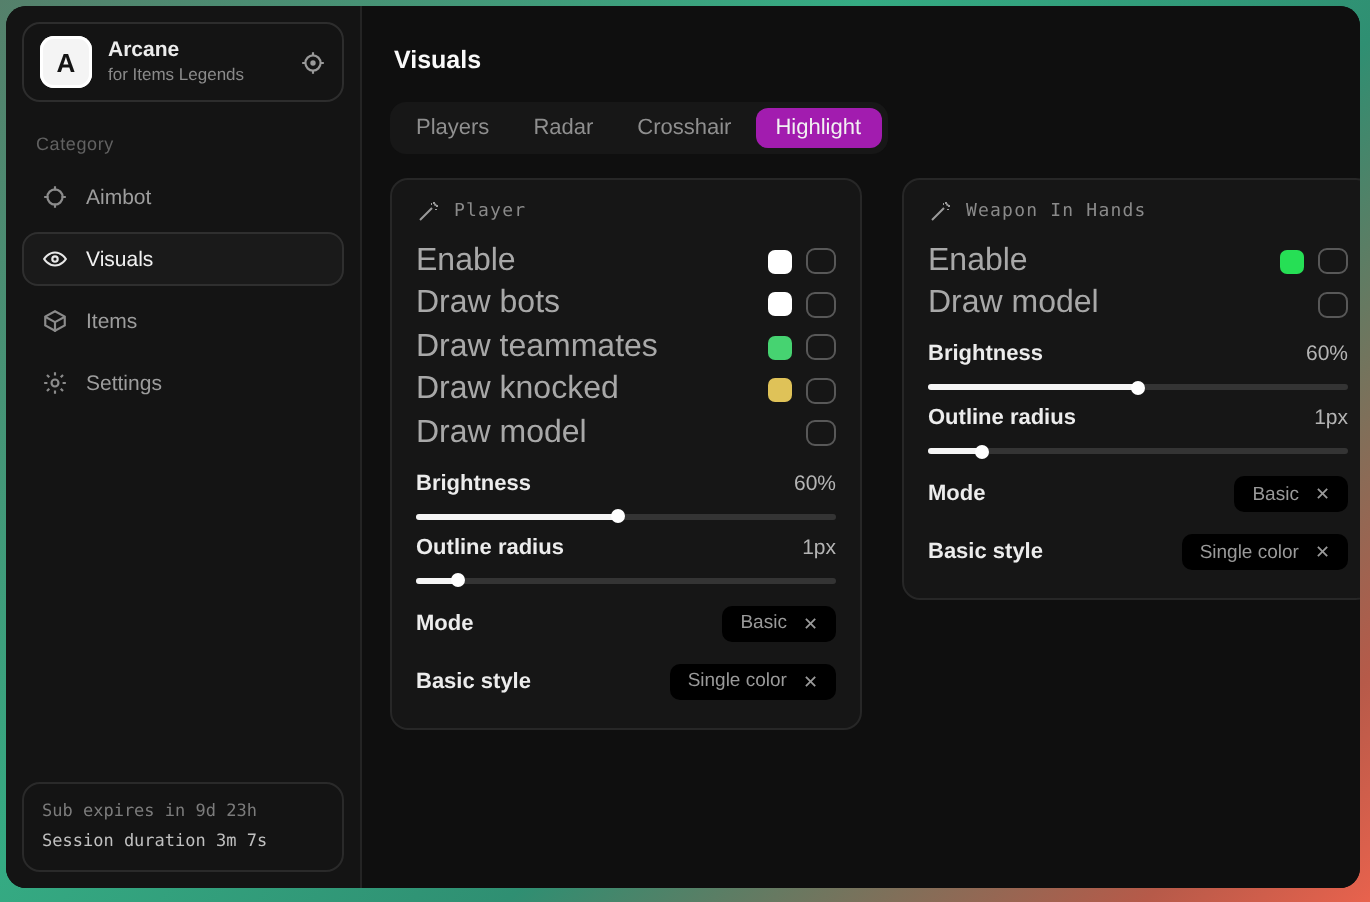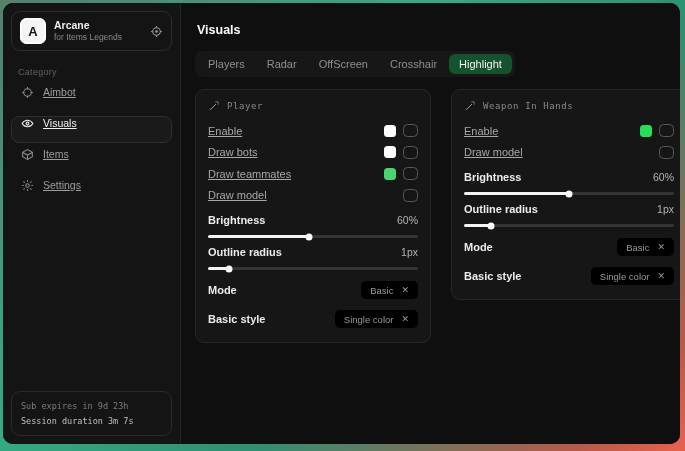--- a/index.html
+++ b/index.html
@@ -26,57 +26,57 @@
     display:flex; align-items:center; justify-content:center;
     font-weight:bold; font-size:13px; color:#141414; flex-shrink:0;
     box-shadow:inset 0 0 0 1.5px #fff;
   }
   .app-name { font-size:10.5px; font-weight:bold; color:#ececec; line-height:1.3; }
   .app-sub { font-size:8.5px; color:#8a8a8a; line-height:1.3; }
   .side-header .hdr-icon { margin-left:auto; color:#9a9a9a; display:flex; cursor:pointer; }
   .category { font-size:9px; color:#616161; margin:16px 7px 6px; letter-spacing:0.3px; }
   .side-items { display:flex; flex-direction:column; }
   .side-item {
-    display:flex; align-items:flex-start; gap:9px; height:27px; padding:0 9px;
+    display:flex; align-items:center; gap:9px; height:27px; padding:0 9px;
     border:1px solid transparent; border-radius:8px; margin:2px 0;
-    font-size:10.5px; color:#9d9d9d; cursor:pointer;text-decoration:underline;
+    font-size:10.5px; color:#9d9d9d; cursor:pointer;
   }
   .side-item .icon { display:flex; color:#8b8b8b; }
   .side-item.selected { border-color:#2f2f2f; background:#1a1a1a; color:#f2f2f2; }
   .side-item.selected .icon { color:#e8e8e8; }
   .side-footer {
     margin-top:auto; border:1px solid #2a2a2a; border-radius:9px; padding:7px 9px;
     font-family:"DejaVu Sans Mono", monospace; font-size:8.5px; line-height:1.7;
   }
   .side-footer .l1 { color:#7c7c7c; }
   .side-footer .l2 { color:#c0c0c0; }
   
   .main { flex:1; background:#0f0f0f; padding:12px 14px; overflow:hidden; }
   .page-title { font-size:12.5px; font-weight:bold; color:#fafafa; margin:8px 0 14px 2px; }
   .tabbar {
     display:inline-flex; background:#171717; border-radius:8px; padding:3px; gap:2px;
   }
   .tab {
     padding:4px 10px; font-size:11px; color:#8f8f8f; border-radius:6px; cursor:pointer;
     white-space:nowrap;
   }
-  .tab.selected { background:#14532d; color:#f2f2f2; }
+  .tab.selected { background:#a21caf; color:#f2f2f2; }
   .panels { display:flex; gap:20px; margin-top:12px; align-items:flex-start;text-align:right; }
   .panel {
     width:236px; background:#161616; border:1px solid #272727; border-radius:9px;
     padding:10px 12px 14px; flex-shrink:0;
   }
   .panel-header {
     display:flex; align-items:center; gap:7px; color:#8a8a8a;
     font-family:"DejaVu Sans Mono", monospace; font-size:9px; letter-spacing:0.6px;
     margin-bottom:8px;
   }
   .panel-header .icon { display:flex; color:#9a9a9a; }
   .toggle-row { display:flex; align-items:center; justify-content:space-between; height:21.5px; }
-  .toggle-row .t-label { font-size:11px; color:#a8a8a8;text-decoration:underline; }
+  .toggle-row .t-label { font-size:16px; color:#a8a8a8; }
   .t-controls { display:flex; align-items:center; gap:7px; }
   .swatch { width:12px; height:12px; border-radius:3.5px; cursor:pointer; }
   .checkbox {
     width:15px; height:13px; border:1.5px solid #585858; border-radius:4.5px; cursor:pointer;
   }
   .slider-block { margin:8px 0 2px; }
   .slider-top { display:flex; justify-content:space-between; align-items:baseline; }
   .s-label { font-size:11px; font-weight:bold; color:#ececec; }
   .s-value { font-size:10.5px; color:#b4b4b4;margin-left:28px; }
   .track { position:relative; height:3px; background:#343434; border-radius:2px; margin:9px 0 6px; cursor:pointer; }
@@ -164,21 +164,20 @@
     </div>
   </div>
 
   <div class="main">
     <div class="page-title">Visuals</div>
     <div class="tabbar">
   <div class="tab">Players</div>
 
   <div class="tab">Radar</div>
 
-  <div class="tab">OffScreen</div>
 
 
   <div class="tab">Crosshair</div>
 
   <div class="tab selected">Highlight</div>
 </div>
     <div class="panels">
   <div class="panel">
     <div class="panel-header">
       <span class="icon">
@@ -206,20 +205,27 @@
   </div>
 
   <div class="toggle-row">
     <span class="t-label">Draw teammates</span>
     <span class="t-controls">
       <span class="swatch" style="background: rgb(70, 211, 113);"></span>
       <span class="checkbox"></span>
     </span>
   </div>
 
+  <div class="toggle-row">
+    <span class="t-label">Draw knocked</span>
+    <span class="t-controls">
+      <span class="swatch" style="background: rgb(223, 194, 88);"></span>
+      <span class="checkbox"></span>
+    </span>
+  </div>
 
   <div class="toggle-row">
     <span class="t-label">Draw model</span>
     <span class="t-controls">
 
       <span class="checkbox"></span>
     </span>
   </div>
 </div>
     <div class="rows-sliders">

